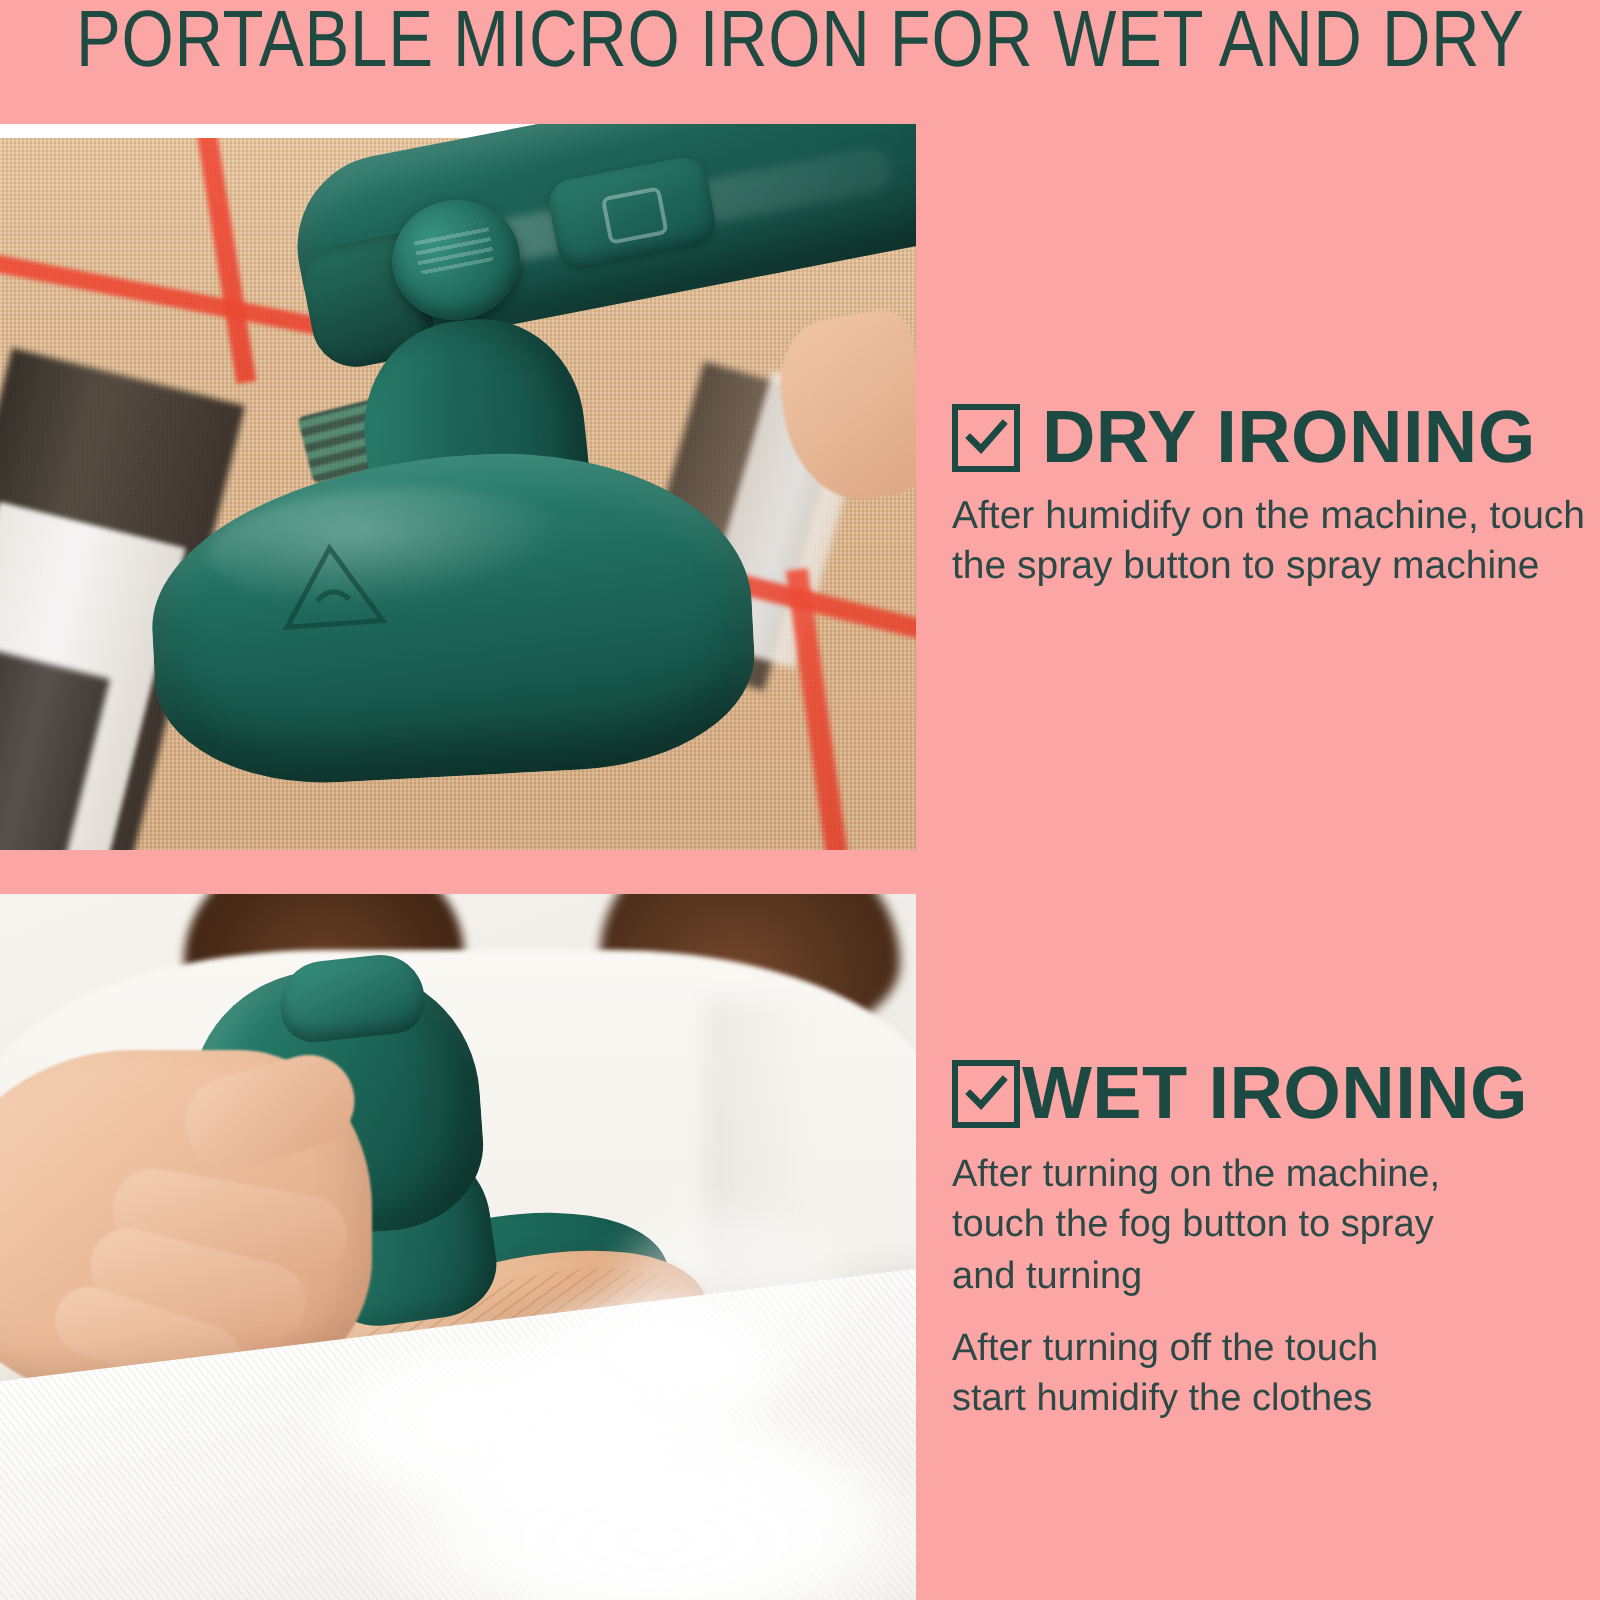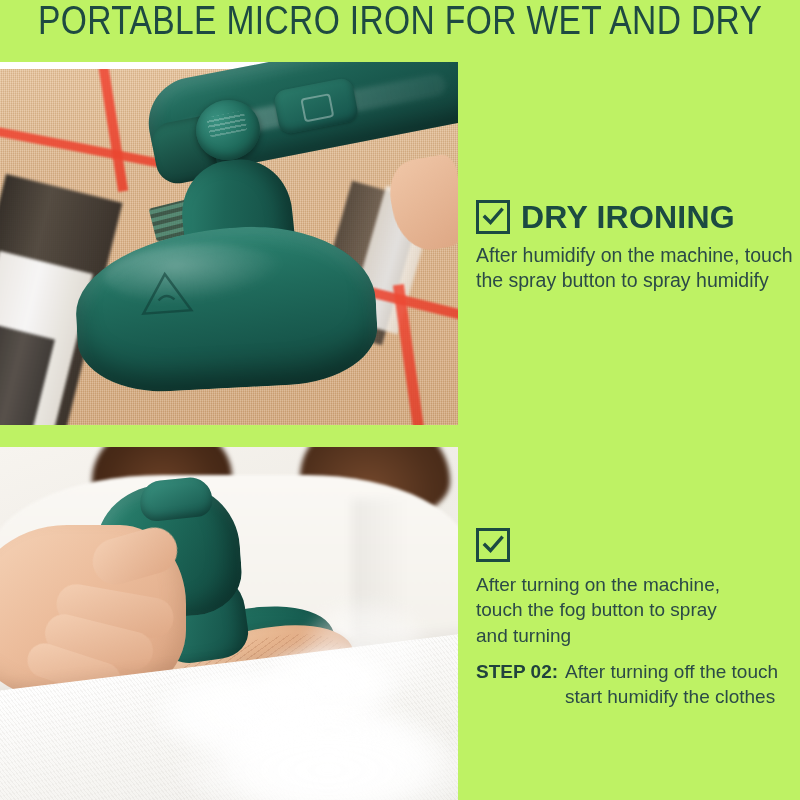--- a/index.html
+++ b/index.html
@@ -6,21 +6,21 @@
   * { margin:0; padding:0; box-sizing:border-box; }
   html, body {
     width:800px; height:800px;
     background:#ffffff;
     font-family:"Liberation Sans", sans-serif;
     overflow:hidden;
   }
   #page {
     position:relative;
     width:800px; height:800px;
-    background:#bef264;
+    background:#fca5a5;
     overflow:hidden;
   }
 
   
   .title-bar {
     position:absolute;
     left:0; top:-6px;
     width:800px; height:52px;
     display:flex; align-items:center; justify-content:center;
     overflow:hidden;
@@ -290,21 +290,21 @@
   .block-wet { left:476px; top:528px; width:340px; }
 
   .heading {
     display:flex; align-items:center;
     color:#1c4a42;
     white-space:nowrap;
   }
   .heading-dry { gap:11px; }
   .heading-wet { gap:1px; }
   .heading-label {
-    font-size:32px; font-weight:700; letter-spacing:0.2px;
+    font-size:37px; font-weight:700; letter-spacing:0.2px;
     color:#1c4a42; line-height:1;
   }
   .chk {
     width:34px; height:34px; flex:0 0 34px;
     border:3px solid #1c4a42;
     display:block; position:relative;
   }
   .chk svg { position:absolute; left:3px; top:3px; }
 
   .body-text {
@@ -411,39 +411,39 @@
   <div class="block block-dry">
     <div class="heading heading-dry">
       <span class="chk">
         <svg width="22" height="22" viewBox="0 0 22 22">
           <path d="M3 11 L8.5 16.5 L19.5 4" fill="none" stroke="#1c4a42" stroke-width="3.4" stroke-linecap="square" stroke-linejoin="miter"></path>
         </svg>
       </span>
       <span class="heading-label">DRY IRONING</span>
     </div>
     <div class="body-text"><span>After humidify on the machine, touch</span>
-<span>the spray button to spray humidify</span></div>
+<span>the spray button to spray machine</span></div>
   </div>
 
   <div class="block block-wet">
     <div class="heading heading-wet">
       <span class="chk">
         <svg width="22" height="22" viewBox="0 0 22 22">
           <path d="M3 11 L8.5 16.5 L19.5 4" fill="none" stroke="#1c4a42" stroke-width="3.4" stroke-linecap="square" stroke-linejoin="miter"></path>
         </svg>
       </span>
+      <span class="heading-label">WET IRONING</span>
     </div>
 
     <div class="steps">
       <div class="step-row">
         <span class="step-text"><span>After turning on the machine,</span>
 <span>touch the fog button to spray</span>
 <span>and turning</span></span>
       </div>
       <div class="step-row">
-        <span class="step-label">STEP 02:</span>
         <span class="step-text"><span>After turning off the touch</span>
 <span>start humidify the clothes</span></span>
       </div>
     </div>
   </div>
 
 </div>
 
 </body></html>

